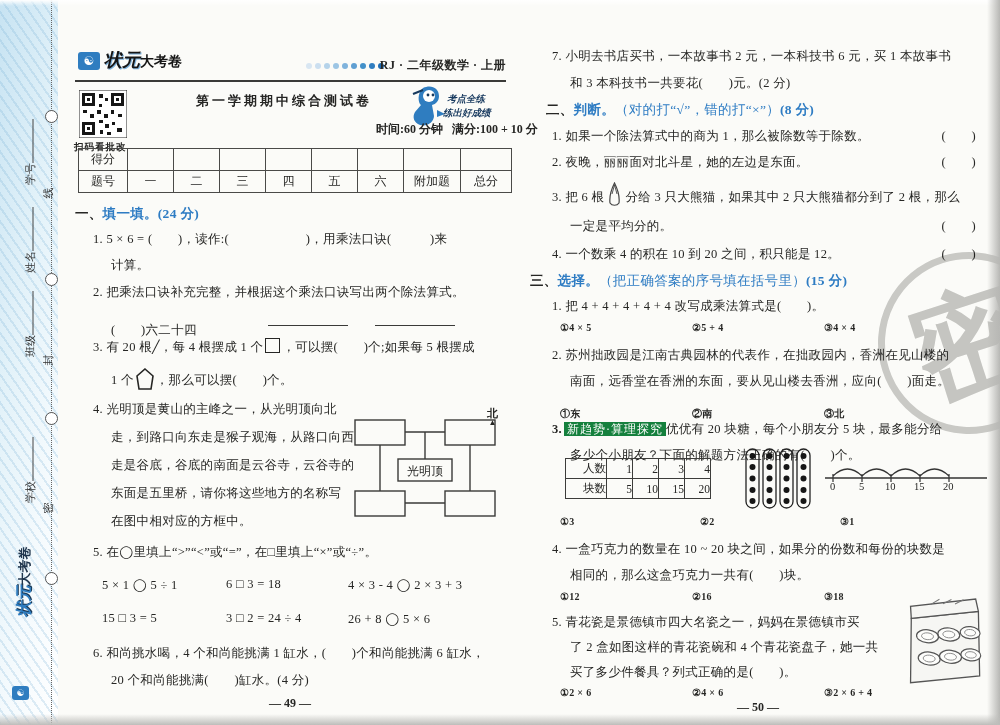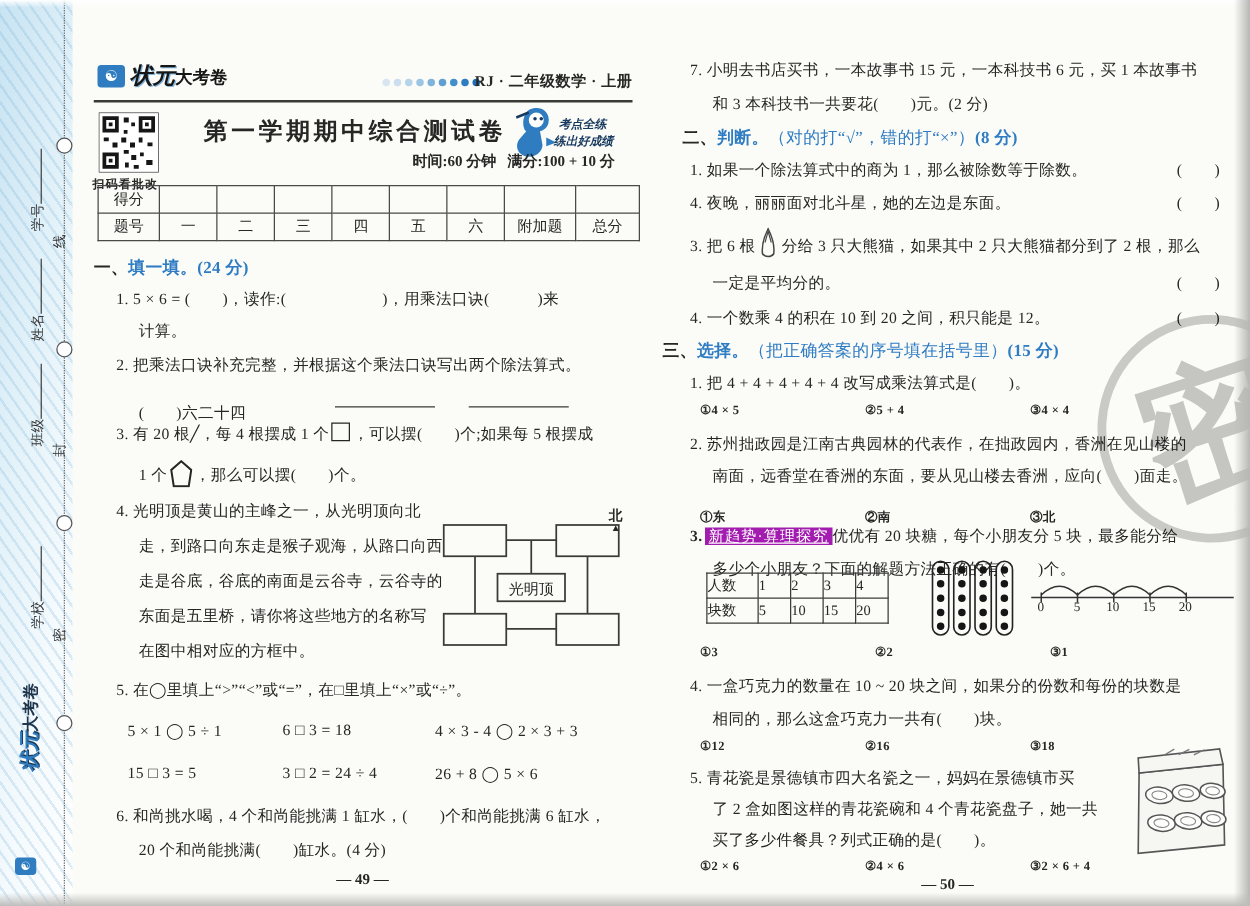--- a/index.html
+++ b/index.html
@@ -25,42 +25,42 @@
   
   .brand-ico{left:78px;top:52px;width:22px;height:18px;font-size:12px;}
   .brandtext{position:absolute;left:104px;top:48px;white-space:nowrap;}
   .brandtext .b1{font-weight:bold;font-style:italic;font-size:18px;color:#161616;text-shadow:1px 1px 0 #7fb3dc;}
   .brandtext .b2{font-weight:bold;font-size:14px;color:#161616;}
   .dotrow{position:absolute;left:306px;top:63px;display:flex;gap:3px;}
   .dotrow i{width:6px;height:6px;border-radius:50%;display:block;}
   .edition{position:absolute;left:372px;top:57px;width:134px;text-align:right;font-weight:bold;font-size:12px;letter-spacing:.5px;}
   .headrule{position:absolute;left:75px;top:80px;width:431px;height:2px;background:#3a3a38;}
   .qr-cap{position:absolute;left:74px;top:141px;font-size:9.5px;font-weight:bold;letter-spacing:1px;}
-  .paper-title{position:absolute;left:148px;top:92px;width:272px;text-align:center;font-size:19px;font-weight:bold;letter-spacing:3px;}
-  .meta{position:absolute;font-size:12px;font-weight:bold;white-space:nowrap;}
+  .paper-title{position:absolute;left:148px;top:92px;width:272px;text-align:center;font-size:13px;font-weight:bold;letter-spacing:3px;}
+  .meta{position:absolute;font-size:12px;font-weight:bold;white-space:nowrap;margin-left:46px;}
   .slogan{position:absolute;font-size:9.5px;font-weight:bold;font-style:italic;color:#17395e;white-space:nowrap;}
   
   table.score{position:absolute;left:78px;top:148px;border-collapse:collapse;}
   table.score td{border:1.3px solid #4a4a48;height:21px;text-align:center;font-size:12px;padding:0;}
   td.c0{width:48px;} td.cn{width:45px;} td.c7{width:56px;} td.c8{width:50px;}
   
   .tl{position:absolute;font-size:12.5px;letter-spacing:.3px;white-space:nowrap;color:#262624;}
   .sec{font-size:13.5px;font-weight:bold;}
   .blue{color:#2e7cc3;}
   .judge{display:flex;justify-content:space-between;}
   .optrow{position:absolute;display:flex;white-space:nowrap;}
   .optrow span{width:132px;font-size:10px;letter-spacing:.3px;font-weight:bold;}
   .sqr{display:inline-block;width:13px;height:13px;border:1.5px solid #262624;vertical-align:-2px;margin:0 2px;}
   .blank{position:absolute;border-bottom:1.2px solid #3a3a38;height:1px;}
-  .tag{background:#a21caf;color:#fff;padding:0 3px;font-size:12px;letter-spacing:1px;text-decoration:underline;}
+  .tag{background:#15803d;color:#fff;padding:0 3px;font-size:12px;letter-spacing:1px;}
   .north{position:absolute;text-align:center;font-size:11px;font-weight:bold;line-height:10px;}
   .pageno{position:absolute;width:430px;text-align:center;font-size:12px;font-weight:bold;}
   
   table.mini{position:absolute;left:565px;top:458px;border-collapse:collapse;}
-  table.mini td{border:1.2px solid #3c3c3a;height:19px;text-align:left;font-size:11.5px;padding:0;margin-top:12px;}
+  table.mini td{border:1.2px solid #3c3c3a;height:19px;text-align:right;font-size:11.5px;padding:0;margin-top:12px;}
   td.mh{width:40px;} td.mv{width:25px;}
   .nl-wrap{position:absolute;left:823px;top:450px;width:168px;height:50px;}
   .nl-wrap span{position:absolute;top:31px;font-size:10.5px;}
   
   .stamp{position:absolute;left:878px;top:252px;width:168px;height:168px;border:7px solid #a3a3a0;border-radius:50%;
          transform:rotate(-18deg);display:flex;align-items:center;justify-content:center;
          color:#9b9b98;font-size:112px;font-weight:bold;opacity:.55;mix-blend-mode:multiply;}
   svg{display:block;}
   .inline-svg{display:inline-block;vertical-align:-6px;margin:0 2px;}
 </style>
@@ -225,31 +225,31 @@
   <div class="tl" style="left:348px;top:577px">4 × 3 - 4 ◯ 2 × 3 + 3</div>
   <div class="tl" style="left:102px;top:611px">15 □ 3 = 5</div>
   <div class="tl" style="left:226px;top:611px">3 □ 2 = 24 ÷ 4</div>
   <div class="tl" style="left:348px;top:611px">26 + 8 ◯ 5 × 6</div>
 
   <div class="tl" style="left:93px;top:645px">6. 和尚挑水喝，4 个和尚能挑满 1 缸水，(　　)个和尚能挑满 6 缸水，</div>
   <div class="tl" style="left:111px;top:672px">20 个和尚能挑满(　　)缸水。(4 分)</div>
 
   <div class="pageno" style="left:75px;top:696px">— 49 —</div>
 
-  <div class="tl" style="left:552px;top:48px">7. 小明去书店买书，一本故事书 15 元，一本科技书 6 元，买 1 本故事书</div>
+  <div class="tl" style="left:552px;top:48px">7. 小明去书店买书，一本故事书 2 元，一本科技书 6 元，买 1 本故事书</div>
   <div class="tl" style="left:570px;top:75px">和 3 本科技书一共要花(　　)元。(2 分)</div>
 
   <div class="tl sec" style="left:546px;top:101px"><span>二、</span><span class="blue">判断。</span><span class="blue" style="font-weight:normal">（对的打“√”，错的打“×”）</span><span class="blue">(8 分)</span></div>
 
   <div class="tl judge" style="left:552px;top:128px;width:424px">
       <span>1. 如果一个除法算式中的商为 1，那么被除数等于除数。</span>
       <span>(　　)</span>
     </div>
   <div class="tl judge" style="left:552px;top:154px;width:424px">
-      <span>4. 夜晚，丽丽面对北斗星，她的左边是东面。</span>
+      <span>2. 夜晚，丽丽面对北斗星，她的左边是东面。</span>
       <span>(　　)</span>
     </div>
   <div class="tl" style="left:552px;top:182px"><span>3. 把 6 根</span><svg class="inline-svg" width="17" height="25" viewBox="0 0 17 25">
         <path d="M8.5 1 C5.5 7 3 13 4 21 C6 24 11 24 13 21 C14 13 11.5 7 8.5 1 Z" fill="#fbfbf8" stroke="#444" stroke-width="1.2"></path>
         <path d="M8.5 3 L6 12 M8.5 3 L11 12" stroke="#444" stroke-width="0.9" fill="none"></path>
       </svg><span>分给 3 只大熊猫，如果其中 2 只大熊猫都分到了 2 根，那么</span></div>
   <div class="tl judge" style="left:570px;top:218px;width:406px">
       <span>一定是平均分的。</span>
       <span>(　　)</span>
     </div>

